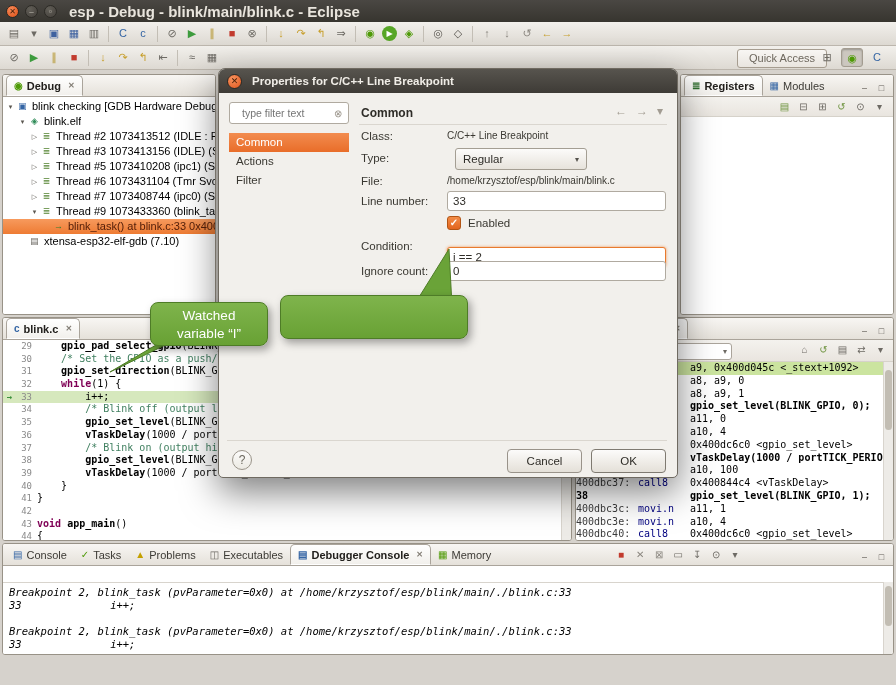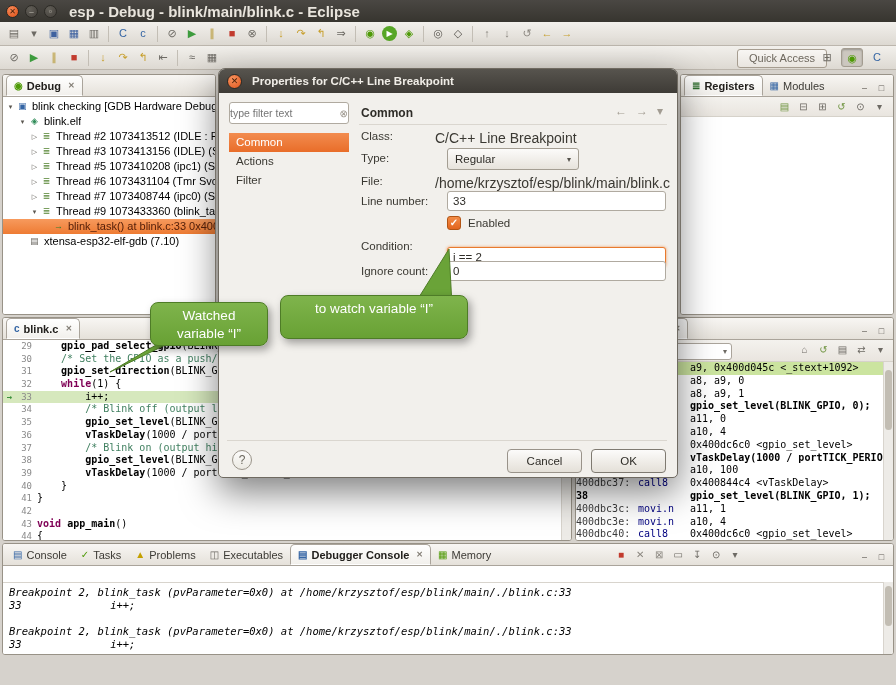--- a/index.html
+++ b/index.html
@@ -96,38 +96,38 @@
   #dialog { position:absolute; left:218px; top:68px; width:460px; height:410px; z-index:50;
             background:#f2f0ec; border:1px solid #6f6a61; border-radius:7px 7px 5px 5px;
             box-shadow:0 14px 36px rgba(0,0,0,.5); }
   #dlg-titlebar { height:24px; background:linear-gradient(#57544e,#3e3b36); border-radius:6px 6px 0 0;
                   display:flex; align-items:center; }
   #dlg-close { width:15px; height:15px; border-radius:50%; margin:0 10px 0 8px;
                background:radial-gradient(circle at 35% 30%, #f7935f, #e0561c); border:1px solid #2c2a25;
                color:#4a2008; font-size:9px; line-height:13px; text-align:center; }
   #dlg-title { color:#f0ede7; font-size:11.5px; font-weight:bold; }
   #dlg-filter { position:absolute; left:10px; top:33px; width:120px; height:22px; background:#fff;
-                border:1px solid #b0aaa0; border-radius:3px; display:flex; align-items:center; padding:0 0; }
+                border:1px solid #b0aaa0; border-radius:3px; display:flex; align-items:center; padding:0 12px; }
   #dlg-filter input { border:none; outline:none; width:92px; font-size:10.5px; color:#55524c;
                       font-family:"Liberation Sans",sans-serif; background:transparent; }
   #dlg-filter .clear { color:#9a948a; font-size:10px; margin-left:auto; }
   #dlg-nav { position:absolute; left:10px; top:64px; width:120px; }
   .dnav-item { height:19px; line-height:19px; font-size:11.5px; padding-left:7px; color:#3a3832; }
   .dnav-item.sel { background:linear-gradient(#f28c4f,#e96d29); color:#fff; }
   #dlg-header { position:absolute; left:142px; top:37px; font-size:12px; font-weight:bold; color:#2e2c27; }
   #dlg-navarrows { position:absolute; right:14px; top:35px; display:flex; gap:9px; color:#a29c92; font-size:12px; }
   .dsep { position:absolute; left:140px; right:10px; border-top:1px solid #dad6cf; }
   .dlabel { position:absolute; left:142px; width:85px; font-size:11.5px; color:#3a3832;
             white-space:nowrap; overflow:hidden; }
-  .dvalue { position:absolute; left:216px; font-size:14px; color:#3a3832; white-space:nowrap; }
+  .dvalue { position:absolute; left:228px; font-size:10px; color:#3a3832; white-space:nowrap; }
   .dinput { position:absolute; left:228px; width:219px; height:20px; border:1px solid #b0aaa0; border-radius:3px;
             background:#fff; font-size:11.5px; padding:0 5px; color:#2e2c27;
             font-family:"Liberation Sans",sans-serif; outline:none; }
   #cond-input { border-color:#e87a2e; box-shadow:0 0 3px rgba(240,118,34,.75); }
-  #type-drop { position:absolute; left:228px; width:132px; height:22px; border:1px solid #a49e93; border-radius:3px;
+  #type-drop { position:absolute; left:236px; width:132px; height:22px; border:1px solid #a49e93; border-radius:3px;
                background:linear-gradient(#fcfbfa,#e7e3dc); font-size:11.5px; color:#2e2c27;
                display:flex; align-items:center; justify-content:space-between; padding:0 7px; }
   #enabled-check { position:absolute; left:228px; display:flex; align-items:center; gap:7px;
                    font-size:11.5px; color:#3a3832; }
   .cbox { width:14px; height:14px; border-radius:3px; background:linear-gradient(#f28c47,#e3651e);
           border:1px solid #b25414; color:#fff; font-size:10px; line-height:12px; text-align:center; font-weight:bold; }
   #dlg-help { position:absolute; left:13px; top:381px; width:20px; height:20px; border-radius:50%;
               border:1px solid #9a948a; background:linear-gradient(#fcfbfa,#eceae3); color:#6b675e;
               font-size:12px; line-height:18px; text-align:center; }
   .dbtn { position:absolute; top:380px; width:75px; height:24px; border:1px solid #99938a; border-radius:4px;
@@ -456,16 +456,15 @@
   <svg id="tails">
     <polygon points="168,338 196,330 110,372" fill="#6aa338" stroke="#4e7c27" stroke-width="1"></polygon>
     <polygon points="416,302 452,306 449,249" fill="#6aa338" stroke="#4e7c27" stroke-width="1"></polygon>
   </svg>
 
   <div class="callout" id="callout-watched">
     <div>Watched</div>
     <div>variable “I”</div>
   </div>
   <div class="callout" id="callout-condition">
-    <div>to watch variable “I”</div>
   </div>
 
 </div>
 
 </body></html>

